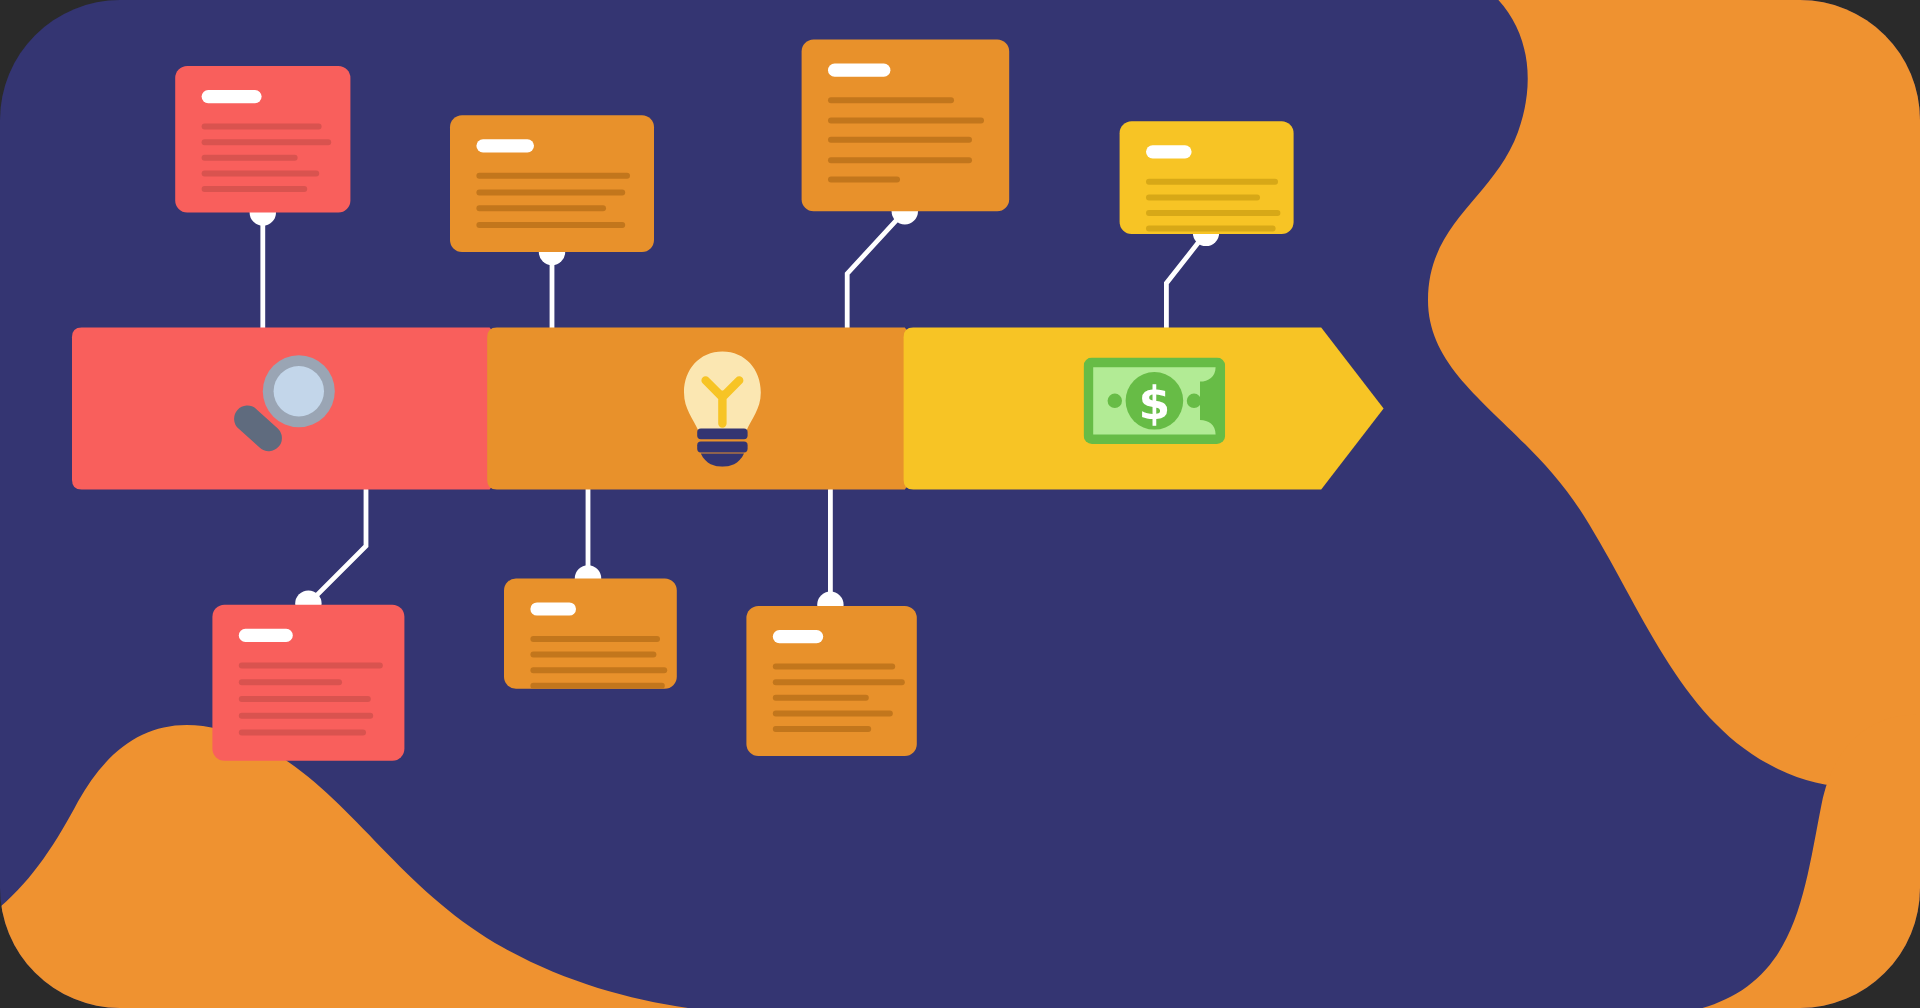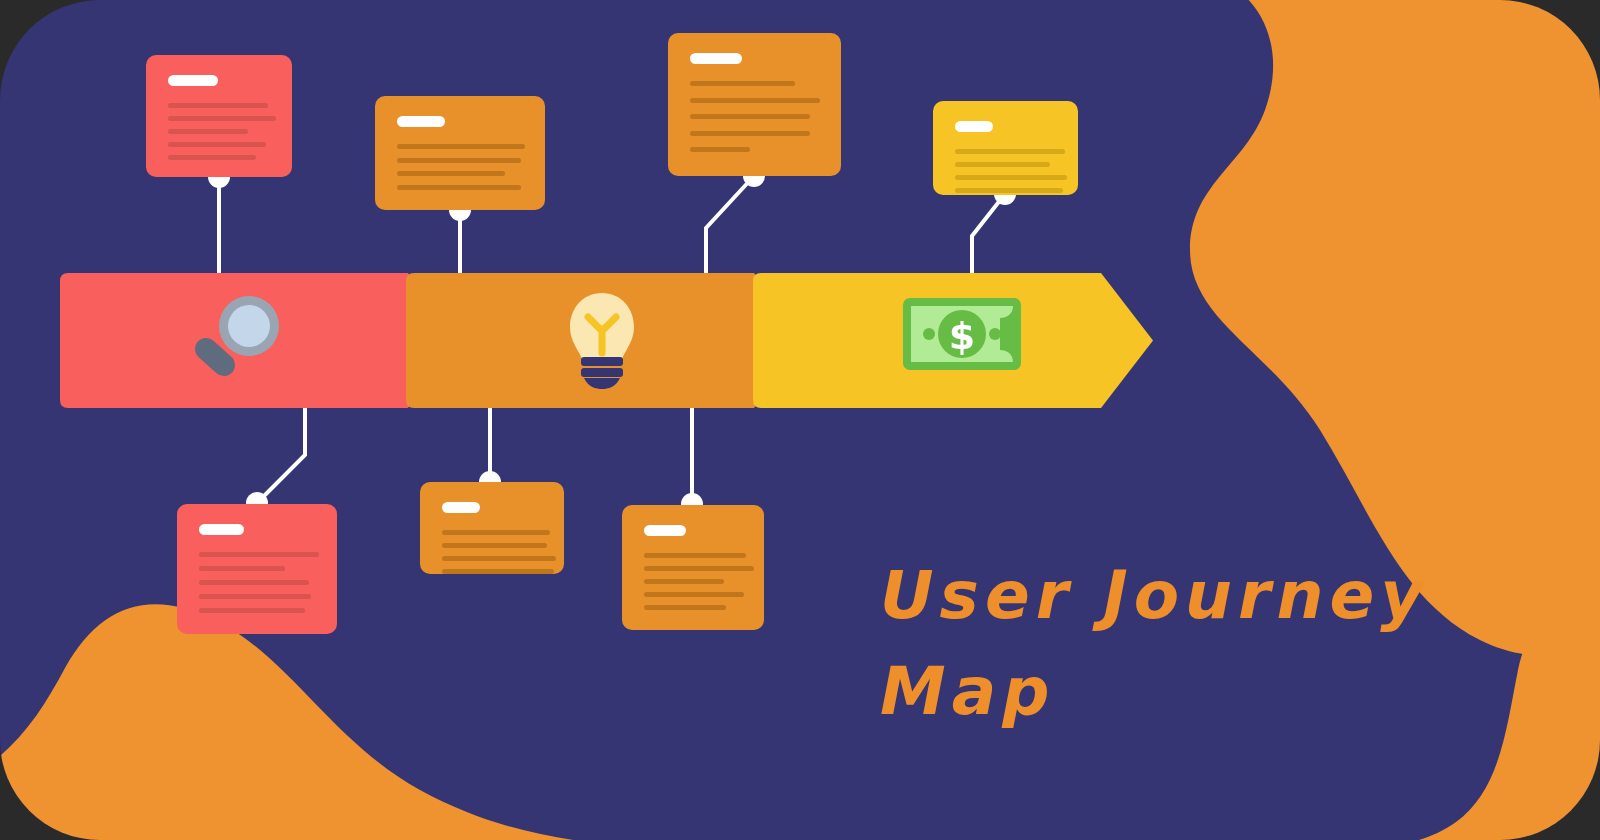--- a/index.html
+++ b/index.html
@@ -206,16 +206,14 @@
       <div class="note" style="left: 622px; top: 505px; width: 142px; height: 125px; background: rgb(232, 145, 43);">
         <div class="title-bar" style="left: 22px; top: 20px; width: 42px;"></div>
         <div class="tline" style="left: 22px; top: 48px; width: 102px; background: rgb(194, 118, 28);"></div>
         <div class="tline" style="left: 22px; top: 61px; width: 110px; background: rgb(194, 118, 28);"></div>
         <div class="tline" style="left: 22px; top: 74px; width: 80px; background: rgb(194, 118, 28);"></div>
         <div class="tline" style="left: 22px; top: 87px; width: 100px; background: rgb(194, 118, 28);"></div>
         <div class="tline" style="left: 22px; top: 100px; width: 82px; background: rgb(194, 118, 28);"></div>
       </div>
     </div>
 
-  <div id="map-title">User Journey
-Map</div>
 
 </div>
 
 </body></html>

